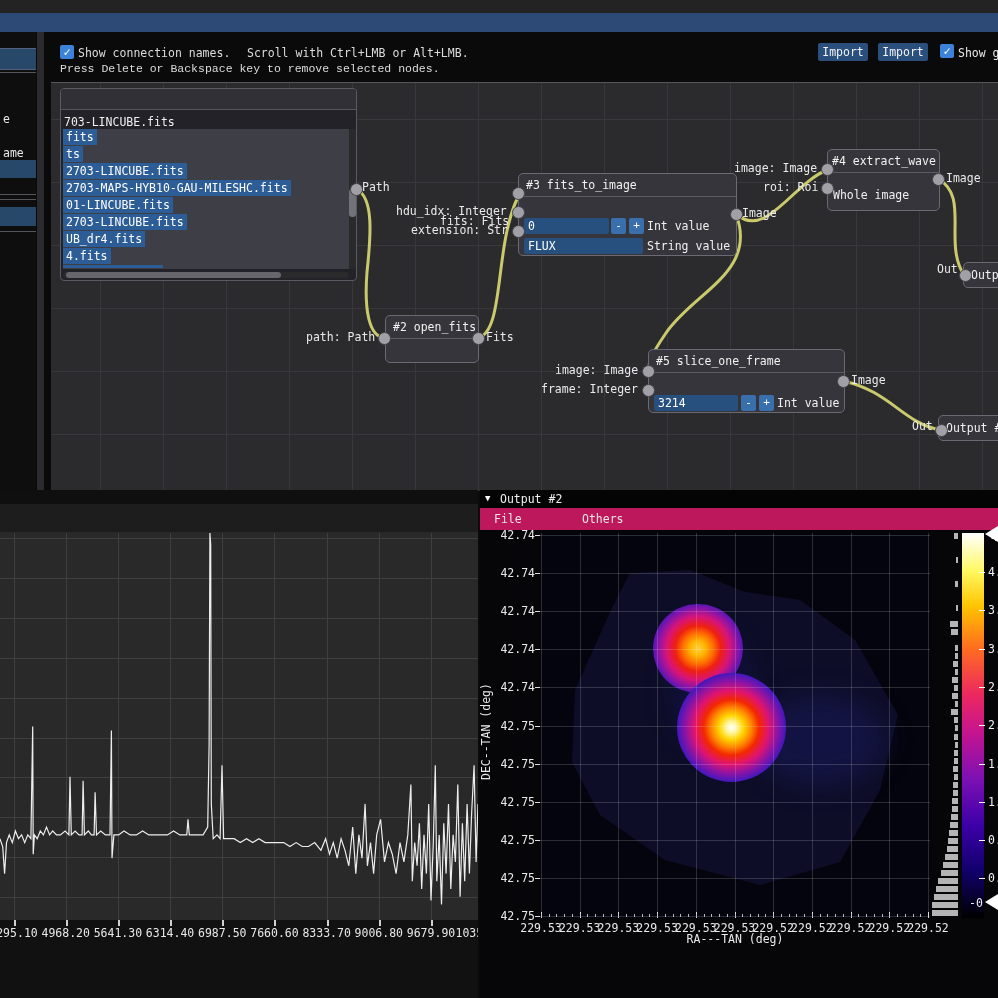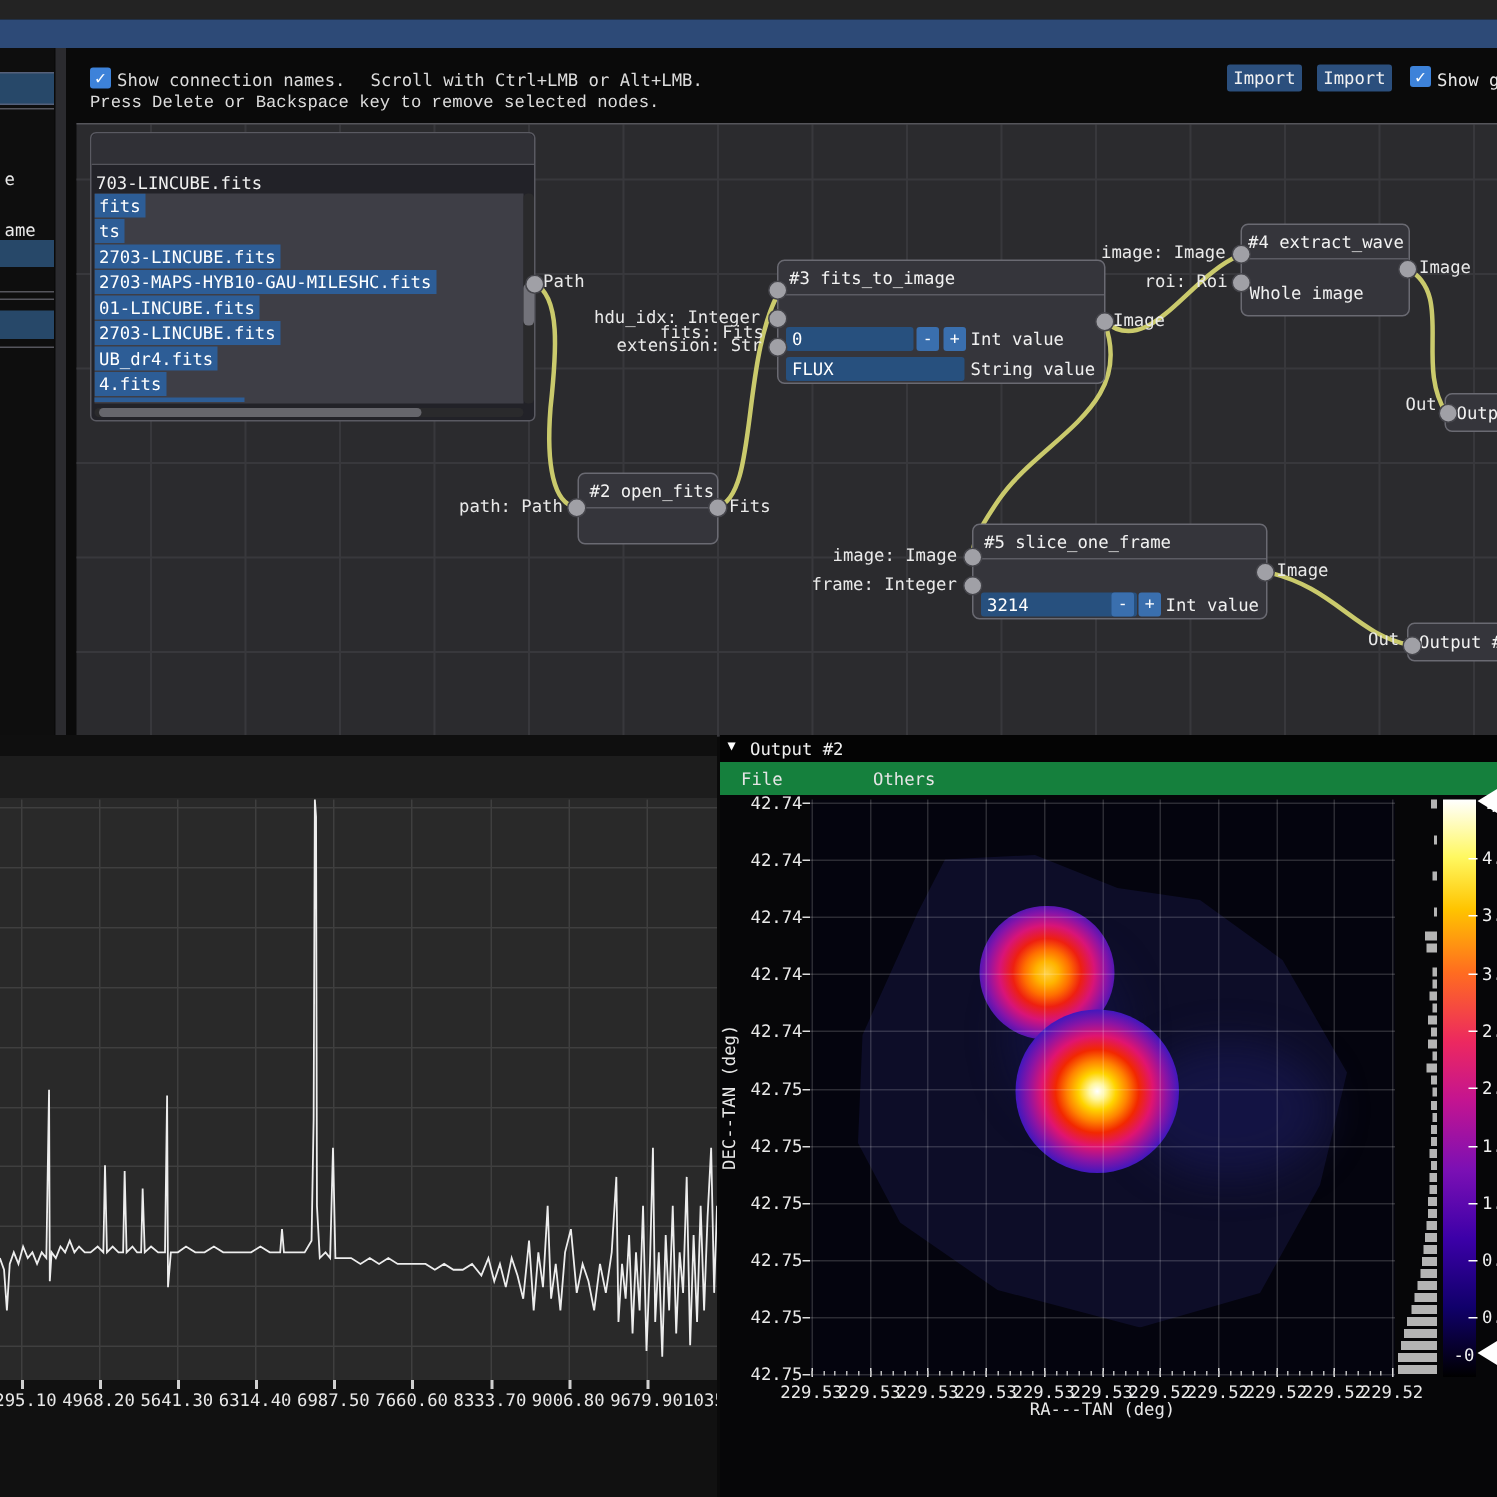--- a/index.html
+++ b/index.html
@@ -141,21 +141,21 @@
     <div class="vlabel" style="left:128px;top:64px;">String value</div>
   </div>
 
   <div class="node" style="left:827px;top:149px;width:113px;height:62px;">
     <div class="node-title" style="padding-left:4px;">#4 extract_wave</div>
     <div class="vlabel" style="left:5px;top:37px;">Whole image</div>
   </div>
 
   <div class="node" style="left:648px;top:349px;width:197px;height:64px;">
     <div class="node-title">#5 slice_one_frame</div>
-    <div class="valbox" style="left:5px;top:45px;width:104px;">3214</div>
+    <div class="valbox" style="left:5px;top:45px;width:84px;">3214</div>
     <div class="step" style="left:92px;top:45px;">-</div>
     <div class="step" style="left:110px;top:45px;">+</div>
     <div class="vlabel" style="left:128px;top:45px;">Int value</div>
   </div>
 
   <div class="node" style="left:963px;top:262px;width:70px;height:26px;">
     <div class="node-title solo">Outp</div>
   </div>
   <div class="node" style="left:938px;top:415px;width:80px;height:26px;">
     <div class="node-title solo">Output #</div>
@@ -222,21 +222,21 @@
       <div class="spec-grid-h" style="top: 327.3px; left: 0px; width: 478px;"></div>
       <div class="spec-grid-h" style="top: 367.2px; left: 0px; width: 478px;"></div>
       <div class="spec-grid-h" style="top: 407.1px; left: 0px; width: 478px;"></div>
     </div>
 
   <div id="viewer">
     <div class="abs" style="left:0;top:0;width:518px;height:18px;background:#040404;">
       <span style="position:absolute;left:5px;top:3px;color:#fff;font-size:9px;">▼</span>
       <span style="position:absolute;left:20px;top:2px;color:#f0f0f0;font-size:11.5px;">Output #2</span>
     </div>
-    <div class="abs" style="left:0;top:18px;width:518px;height:22px;background:#15803d;">
+    <div class="abs" style="left:0;top:18px;width:518px;height:22px;background:#be185d;">
       <span style="position:absolute;left:14px;top:4px;color:#e5e5e5;font-size:11.5px;">File</span>
       <span style="position:absolute;left:54px;top:4px;color:#e5e5e5;font-size:11.5px;margin-left:48px;">Others</span>
     </div>
     <div class="abs" style="left:0;top:40px;width:518px;height:468px;background:#060608;"></div>
 
     <div id="img-wrap">
       <div class="footprint"></div>
       <div class="glow" style="left:215px;top:162px;width:130px;height:90px;background:rgba(25,25,90,0.55);"></div>
       <div class="glow" style="left:132px;top:102px;width:80px;height:110px;background:rgba(20,20,80,0.5);"></div>
 

